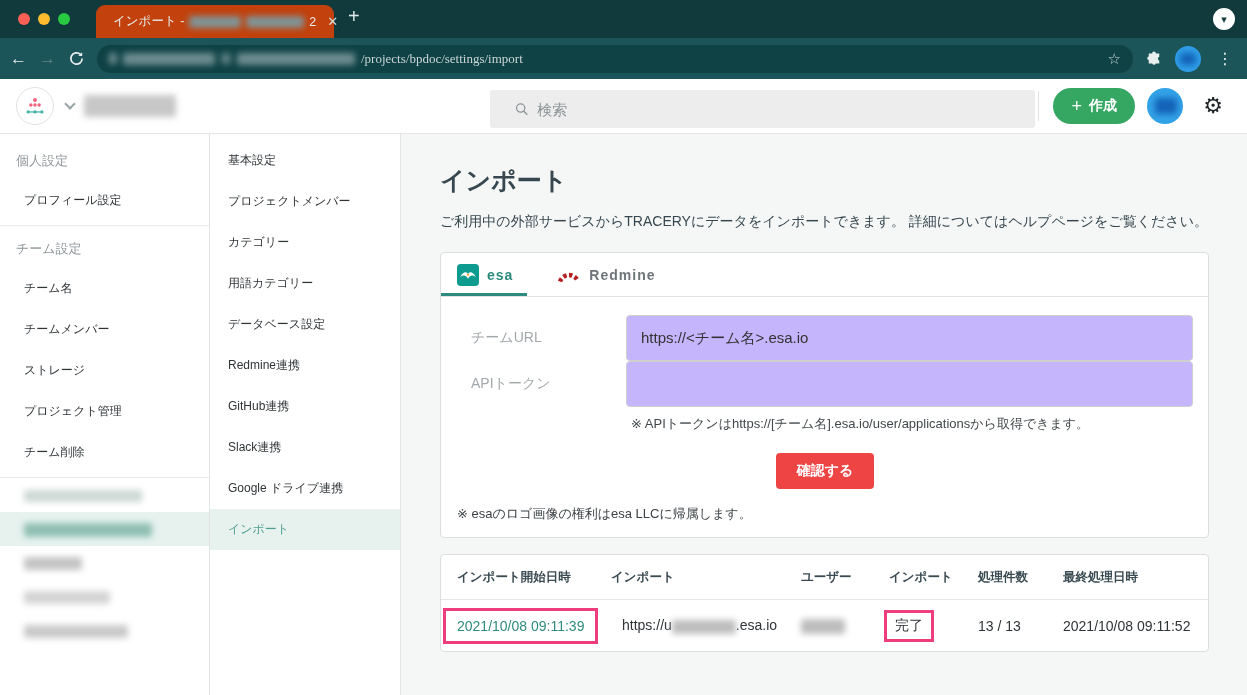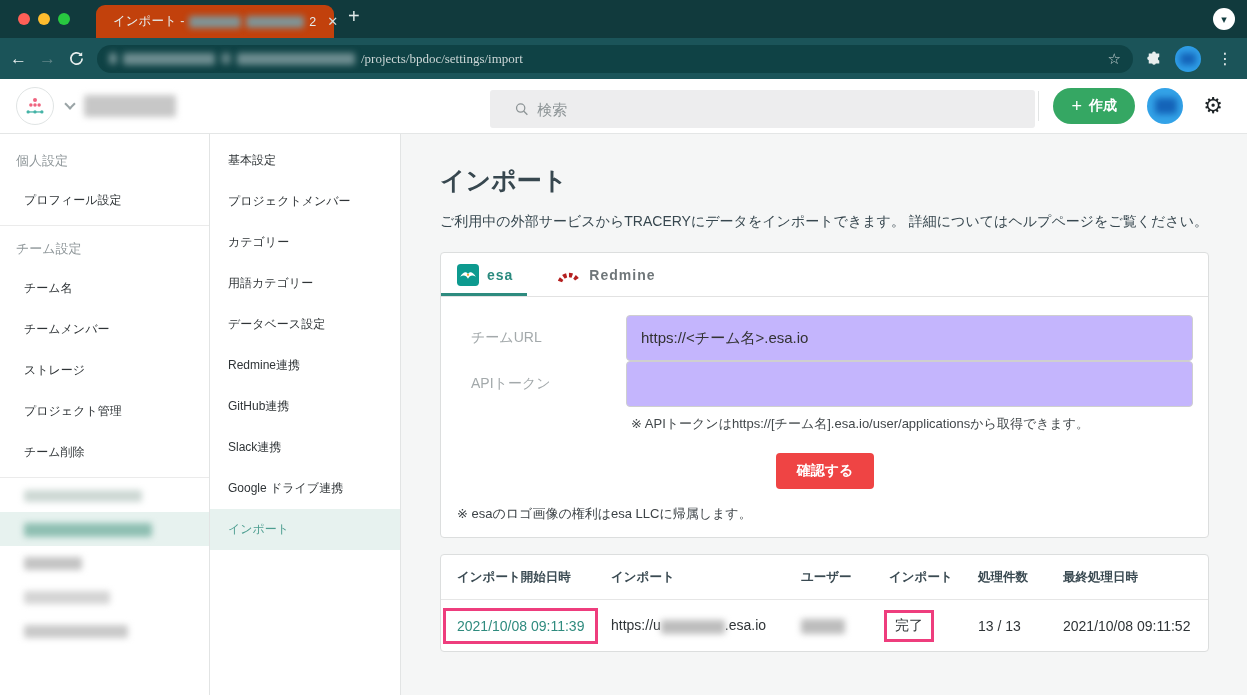--- a/index.html
+++ b/index.html
@@ -78,21 +78,21 @@
   .confirm-btn { background:#ef4444; color:#fff; border:none; border-radius:4px; font-size:14px; font-weight:bold; padding:9px 21px; font-family:inherit; cursor:pointer; }
   .logonote { margin-top:16px; font-size:13px; color:#3c4246; }
 
   .panel-table { margin-top:16px; }
   .trow { display:grid; grid-template-columns:154px 190px 88px 89px 85px 1fr; align-items:center; padding-left:16px; }
   .thead { height:45px; border-bottom:1px solid #e6e6e6; font-size:12.5px; font-weight:bold; color:#3a4a52; }
   .tdata { height:51px; font-size:14px; color:#2f3437; }
   .cell-link { color:#2f8b7e; }
   .annot1 { display:inline-flex; border:3px solid #ee3d7d; padding:7px 11px; margin-left:-14px; }
   .annot2 { display:inline-flex; border:3px solid #ee3d7d; padding:4px 8px; margin-left:-5px; }
-  .team-cell { white-space:nowrap; }
+  .team-cell { white-space:nowrap;margin-left:11px; }
 </style>
 </head>
 <body>
 
 <div class="tabstrip">
   <div class="traffic">
     <span class="t-red"></span>
     <span class="t-yellow"></span>
     <span class="t-green"></span>
   </div>

